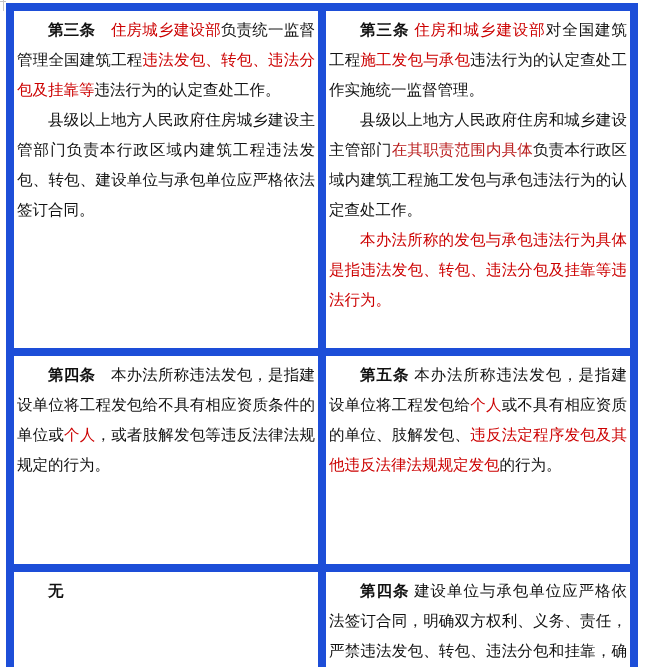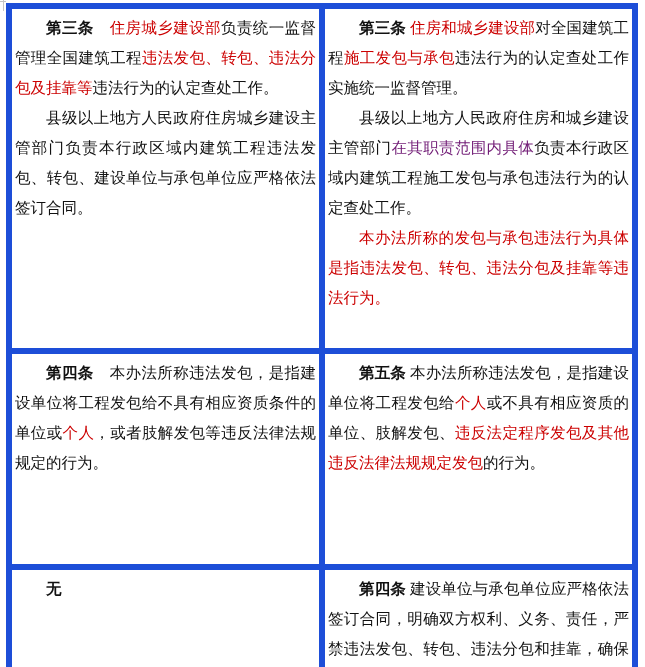--- a/index.html
+++ b/index.html
@@ -13,21 +13,21 @@
   
   .artifact-v { position: absolute; left: 3px; top: 0; width: 1px; height: 11px; background: #c6c6c6; }
   .artifact-h { position: absolute; left: 0; top: 1px; width: 6px; height: 1px; background: #c6c6c6; }
 
   table.cmp {
     position: absolute; left: 6px; top: 3px; width: 632px;
     border-collapse: collapse; table-layout: fixed;
   }
   .cmp td {
     width: 50%;
-    border: 6px solid #1d4ed8;
+    border: 8px solid #1d4ed8;
     vertical-align: top;
     font-size: 15.5px;
     line-height: 30px;
     color: #111111;
     text-align: justify;
     padding: 4px 3px 0 3px;
   }
   .cmp td.cell-r { }
   .cmp tr.r1 { height: 345px; }
   .cmp tr.r2 { height: 216px; }
@@ -44,21 +44,21 @@
   <div class="artifact-h"></div>
   <table class="cmp">
     <tbody id="cmp-body">
         <tr class="r1">
           <td class="cell-l">
             <p><span class="run-b">第三条</span><span>　</span><span style="color: rgb(204, 0, 0);">住房城乡建设部</span><span>负责统一监督管理全国建筑工程</span><span style="color: rgb(204, 0, 0);">违法发包、转包、违法分包及挂靠等</span><span>违法行为的认定查处工作。</span></p>
             <p><span>县级以上地方人民政府住房城乡建设主管部门负责本行政区域内建筑工程违法发包、转包、建设单位与承包单位应严格依法签订合同。</span></p>
           </td>
           <td class="cell-r">
             <p><span class="run-b">第三条</span><span> </span><span style="color: rgb(204, 0, 0);">住房和城乡建设部</span><span>对全国建筑工程</span><span style="color: rgb(204, 0, 0);">施工发包与承包</span><span>违法行为的认定查处工作实施统一监督管理。</span></p>
-            <p><span>县级以上地方人民政府住房和城乡建设主管部门</span><span style="color: #701a75;">在其职责范围内具体</span><span>负责本行政区域内建筑工程施工发包与承包违法行为的认定查处工作。</span></p>
+            <p><span>县级以上地方人民政府住房和城乡建设主管部门</span><span style="color: #b91c1c;">在其职责范围内具体</span><span>负责本行政区域内建筑工程施工发包与承包违法行为的认定查处工作。</span></p>
             <p><span style="color: rgb(204, 0, 0);">本办法所称的发包与承包违法行为具体是指违法发包、转包、违法分包及挂靠等违法行为。</span></p>
           </td>
         </tr>
         <tr class="r2">
           <td class="cell-l">
             <p><span class="run-b">第四条</span><span>　本办法所称违法发包，是指建设单位将工程发包给不具有相应资质条件的单位或</span><span style="color: rgb(204, 0, 0);">个人</span><span>，或者肢解发包等违反法律法规规定的行为。</span></p>
           </td>
           <td class="cell-r">
             <p><span class="run-b">第五条</span><span> 本办法所称违法发包，是指建设单位将工程发包给</span><span style="color: rgb(204, 0, 0);">个人</span><span>或不具有相应资质的单位、肢解发包、</span><span style="color: rgb(204, 0, 0);">违反法定程序发包及其他违反法律法规规定发包</span><span>的行为。</span></p>
           </td>

